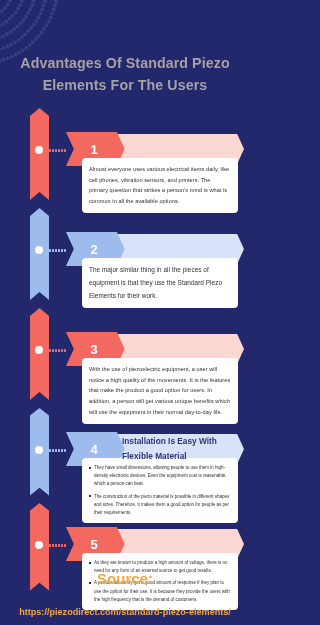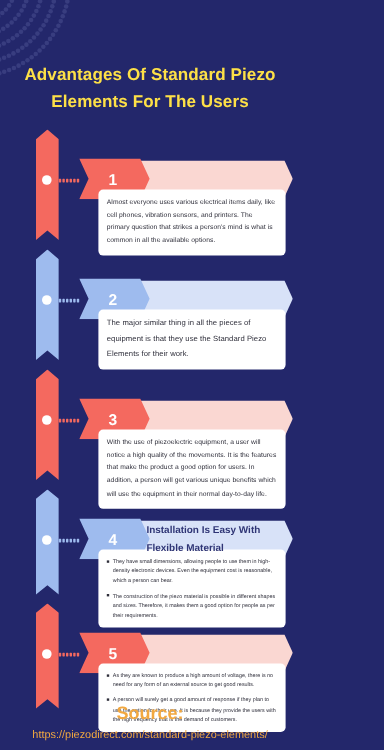--- a/index.html
+++ b/index.html
@@ -13,21 +13,21 @@
   .deco-tl{top:-46px;left:-52px;width:160px;height:160px;}
   .deco-br{right:-28px;bottom:-20px;width:130px;height:130px;}
 
   
   .header{
     position:relative;z-index:3;
     padding:52px 14px 12px;
     text-align:center;
   }
   .header h1{
-    margin:0;color:#fde047;
+    margin:0;color:#a3a3a3;
     font-size:14.2px;font-weight:bold;
     line-height:1.55;letter-spacing:.1px;
   }
 
   
   .steps{position:relative;z-index:3;padding:0 4px;}
   .step{position:relative;height:100px;}
   .step.s4{height:95px;}
   .step.s5{height:95px;}
 
@@ -97,21 +97,21 @@
   .footer{
     position:absolute;left:0;right:0;bottom:8px;z-index:3;
     text-align:center;
   }
   .footer .slabel{
     display:block;color:#f2a840;
     font-size:15px;font-weight:bold;line-height:1.25;
   }
   .footer .surl{
     display:block;color:#f2a840;
-    font-size:9.1px;font-weight:normal;margin-top:2px;
+    font-size:9.1px;font-weight:bold;margin-top:18px;
     word-break:break-all;padding:0 4px;
   }
 </style>
 </head>
 <body>
 
 <svg class="deco deco-tl" viewBox="0 0 160 160">
     <circle cx="44.0" cy="30.0" r="1.9" fill="#4a4f91"></circle>
     <circle cx="43.3" cy="34.3" r="1.9" fill="#4a4f91"></circle>
     <circle cx="41.3" cy="38.2" r="1.9" fill="#4a4f91"></circle>

